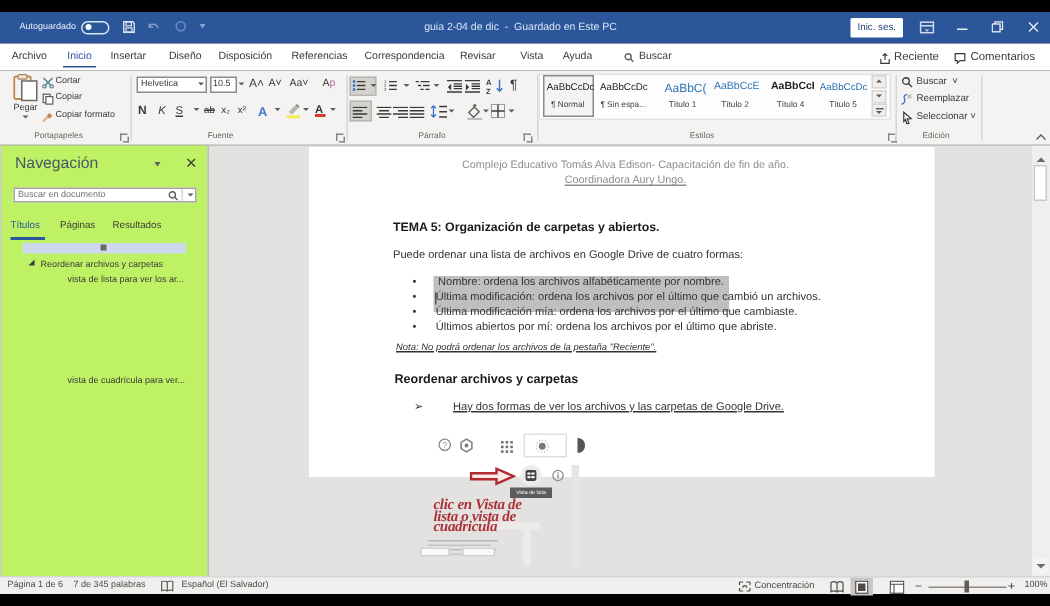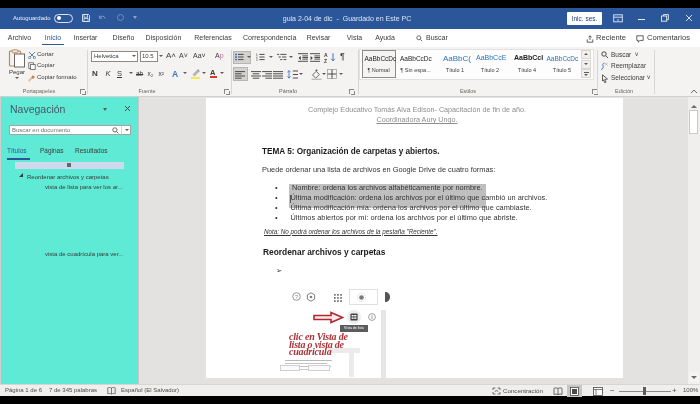--- a/index.html
+++ b/index.html
@@ -3,23 +3,23 @@
 <style>
 *{margin:0;padding:0;box-sizing:border-box;}
 html,body{width:700px;height:404px;overflow:hidden;background:#000;}
 body{font-family:"Liberation Sans",sans-serif;-webkit-font-smoothing:antialiased;}
 #stage{position:relative;width:700px;height:404px;background:#000;}
 .abs{position:absolute;}
 
 #titlebar{left:0;top:8px;width:700px;height:21px;background:#2b579a;color:#fff;}
 #tabrow{left:0;top:29px;width:700px;height:18px;background:#ffffff;}
 #ribbon{left:0;top:47px;width:700px;height:50px;background:#f4f3f2;border-bottom:1px solid #d2d0ce;}
-#navpane{left:0;top:97px;width:139px;height:287px;background:#5eead4;border-right:1px solid #c8c8c8;border-left:1px solid #d0cecd;text-decoration:underline;}
+#navpane{left:0;top:97px;width:139px;height:287px;background:#bef264;border-right:1px solid #c8c8c8;border-left:1px solid #d0cecd;text-decoration:underline;}
 #docarea{left:139px;top:97px;width:549px;height:287px;background:#e3e2e1;}
-#page{left:67px;top:0.5px;width:417px;height:280px;background:#ffffff;}
+#page{left:67px;top:0.5px;width:417px;height:220px;background:#ffffff;}
 #vscroll{left:688px;top:97px;width:12px;height:287px;background:#f0efee;}
 #statusbar{left:0;top:384px;width:700px;height:12px;background:#f0efed;border-top:1px solid #d8d6d4;font-size:6px;color:#4e4a47;}
 .sep{position:absolute;top:3px;width:1px;height:44px;background:#d8d6d3;}
 .glabel{position:absolute;top:41px;font-size:5.5px;color:#69655f;text-align:center;}
 .launch{position:absolute;top:41.5px;width:5px;height:5px;border-left:1px solid #8a8784;border-top:1px solid #8a8784;}
 .launch:after{content:"";position:absolute;right:-1px;bottom:-1px;width:3px;height:3px;border-right:1px solid #8a8784;border-bottom:1px solid #8a8784;}
 .tab{position:absolute;top:0;height:18px;line-height:18px;font-size:7px;color:#3b3a39;text-align:center;}
 </style></head>
 <body>
 <div id="stage">
@@ -323,20 +323,21 @@
       <div class="abs" style="left:69px;top:95.3px;font-size:7.4px;color:#333;">•</div>
         <div class="abs" style="left:84px;top:97px;width:0.8px;height:8px;background:#555;"></div>
       <div class="abs" style="left:84.5px;top:95.3px;font-size:7.4px;color:#333;">Última modificación: ordena los archivos por el último que cambió un archivos.</div>
       <div class="abs" style="left:69px;top:105.6px;font-size:7.4px;color:#333;">•</div>
       <div class="abs" style="left:84.5px;top:105.6px;font-size:7.4px;color:#333;">Última modificación mía: ordena los archivos por el último que cambiaste.</div>
       <div class="abs" style="left:69px;top:115.9px;font-size:7.4px;color:#333;">•</div>
       <div class="abs" style="left:84.5px;top:115.9px;font-size:7.4px;color:#333;">Últimos abiertos por mí: ordena los archivos por el último que abriste.</div>
       <div class="abs" style="left:58px;top:130px;font-size:6.3px;font-style:italic;text-decoration:underline;color:#333;">Nota: No podrá ordenar los archivos de la pestaña "Reciente".</div>
       <div class="abs" style="left:57px;top:149px;font-size:8.4px;font-weight:bold;color:#1a1a1a;">Reordenar archivos y carpetas</div>
       <div class="abs" style="left:70px;top:168px;font-size:7.4px;color:#333;">➢</div>
+      <div class="abs" style="left:96px;top:168px;font-size:7.4px;color:#333;text-decoration:underline;">Hay dos formas de ver los archivos y las carpetas de Google Drive.</div>
 
       <svg class="abs" style="left:86px;top:194.5px;" width="9" height="9" viewBox="0 0 9 9">
           <circle cx="4.5" cy="4.5" r="3.8" fill="none" stroke="#8a8a8a" stroke-width="0.9"></circle>
           <text x="2.9" y="6.6" font-size="5.6" fill="#8a8a8a" font-family="sans-serif">?</text>
         </svg>
       <svg class="abs" style="left:100px;top:194.5px;" width="10" height="10" viewBox="0 0 10 10">
           <path d="M5 0.8l3.6 2.1v4.2L5 9.2L1.4 7.1V2.9z" fill="none" stroke="#7c7c7c" stroke-width="1"></path>
           <circle cx="5" cy="5" r="1.3" fill="#7c7c7c"></circle>
         </svg>
       <svg class="abs" style="left:128px;top:196px;" width="8" height="8" viewBox="0 0 8 8">

